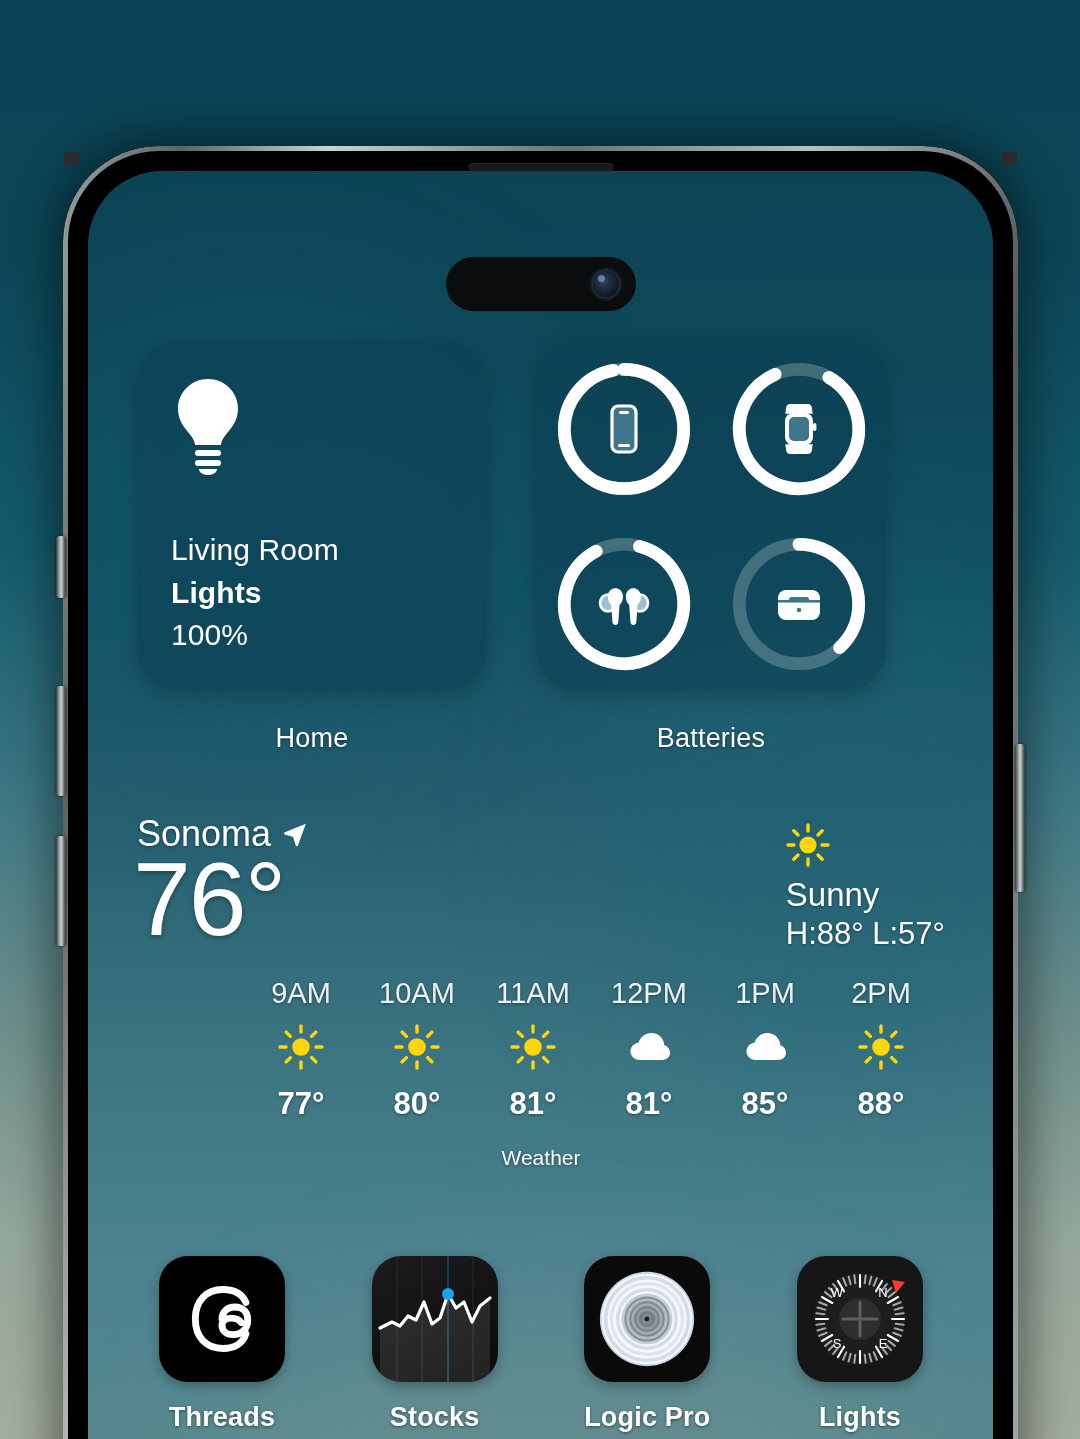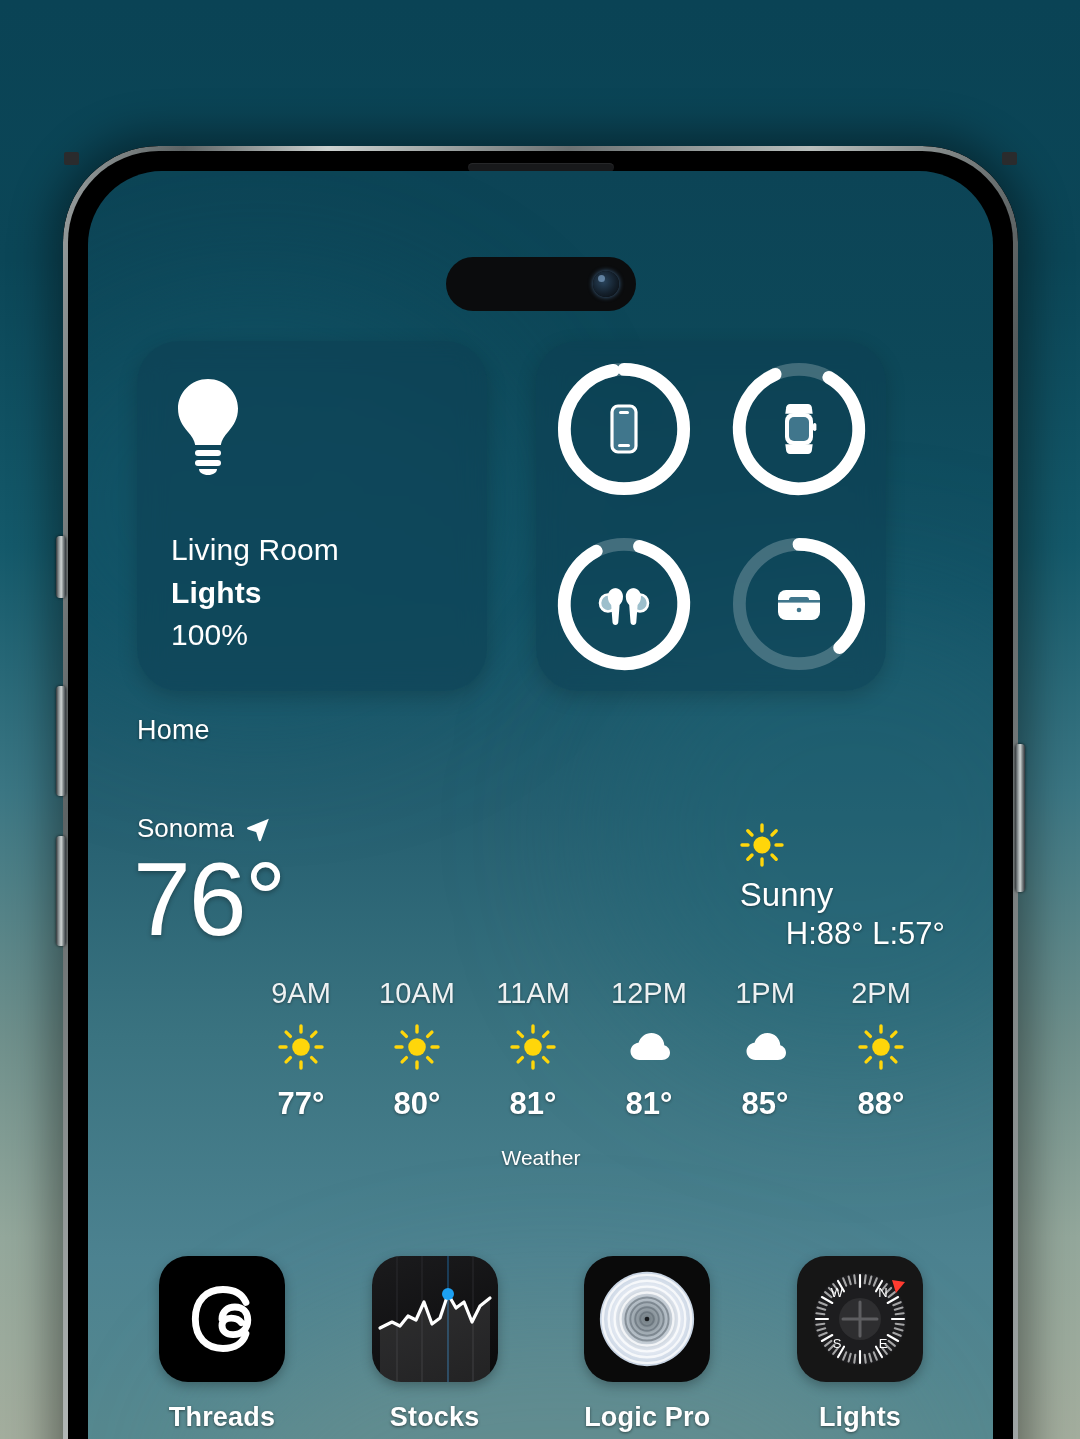--- a/index.html
+++ b/index.html
@@ -171,21 +171,22 @@
     width: 350px;
     height: 350px;
     border-radius: 42px;
     background: rgba(12, 62, 82, 0.56);
     backdrop-filter: blur(14px);
     box-shadow: 0 6px 20px rgba(0,0,0,0.18);
     position: relative;
     overflow: hidden;
   }
   .widget-label {
-    margin-top: 24px;
+    margin-top: 32px;
+    text-align: center;
     color: #ffffff;
     font-size: 27px;
     letter-spacing: 0.2px;
     text-shadow: 0 1px 3px rgba(0,0,0,0.45);
   }
 
   
   #home-widget { padding: 36px 34px; box-sizing: border-box; }
   #bulb-icon { width: 74px; height: 98px; display: block; }
   #home-text { position: absolute; left: 34px; bottom: 34px; margin-top: 8px; }
@@ -213,21 +214,21 @@
     position: absolute;
     left: 49px;
     top: 638px;
     width: 808px;
     height: 350px;
   }
   #weather-top { position: relative; height: 150px; }
   #weather-city {
     position: absolute; left: 0; top: 4px;
     display: flex; align-items: center; gap: 11px;
-    color: #ffffff; font-size: 26px;
+    color: #ffffff; font-size: 36px;
     text-shadow: 0 1px 3px rgba(0,0,0,0.40);
   }
   #location-arrow { width: 26px; height: 26px; }
   #weather-temp {
     position: absolute; left: -4px; top: 38px;
     color: #ffffff;
     font-size: 104px;
     font-weight: 300;
     line-height: 1;
     letter-spacing: -2px;
@@ -238,21 +239,20 @@
     text-align: left;
   }
   #weather-right .cond-icon { height: 44px; margin-bottom: 4px; }
   #weather-cond {
     color: #ffffff; font-size: 33px; line-height: 1.22;
     text-shadow: 0 1px 3px rgba(0,0,0,0.40);
   }
   #weather-hilo {
     color: #ffffff; font-size: 31px; line-height: 1.25;
     text-shadow: 0 1px 3px rgba(0,0,0,0.40);
-    margin-left: 46px;
   }
 
   #hourly-row {
     display: flex;
     justify-content: flex-end;
     margin-top: 18px;
     padding: 0 6px;
   }
   .hour-col { text-align: center; width: 116px; }
   .hour-time {
@@ -414,20 +414,21 @@
               </svg>
               <svg class="batt-glyph" viewBox="0 0 66 66">
                 <rect x="12" y="19" width="42" height="30" rx="8" fill="#ffffff"></rect>
                 <rect x="12" y="29" width="42" height="2.6" fill="#40768c"></rect>
                 <rect x="23" y="26" width="20" height="5" rx="2.5" fill="#40768c"></rect>
                 <circle cx="33" cy="39" r="2.3" fill="#40768c"></circle>
               </svg>
             </div>
 
           </div>
+          <div class="widget-label">Batteries</div>
         </div>
 
       </div>
     </div>
 
     <div id="weather-widget">
 
       <div id="weather-top">
         <div id="weather-city">
           <span>Sonoma</span>

